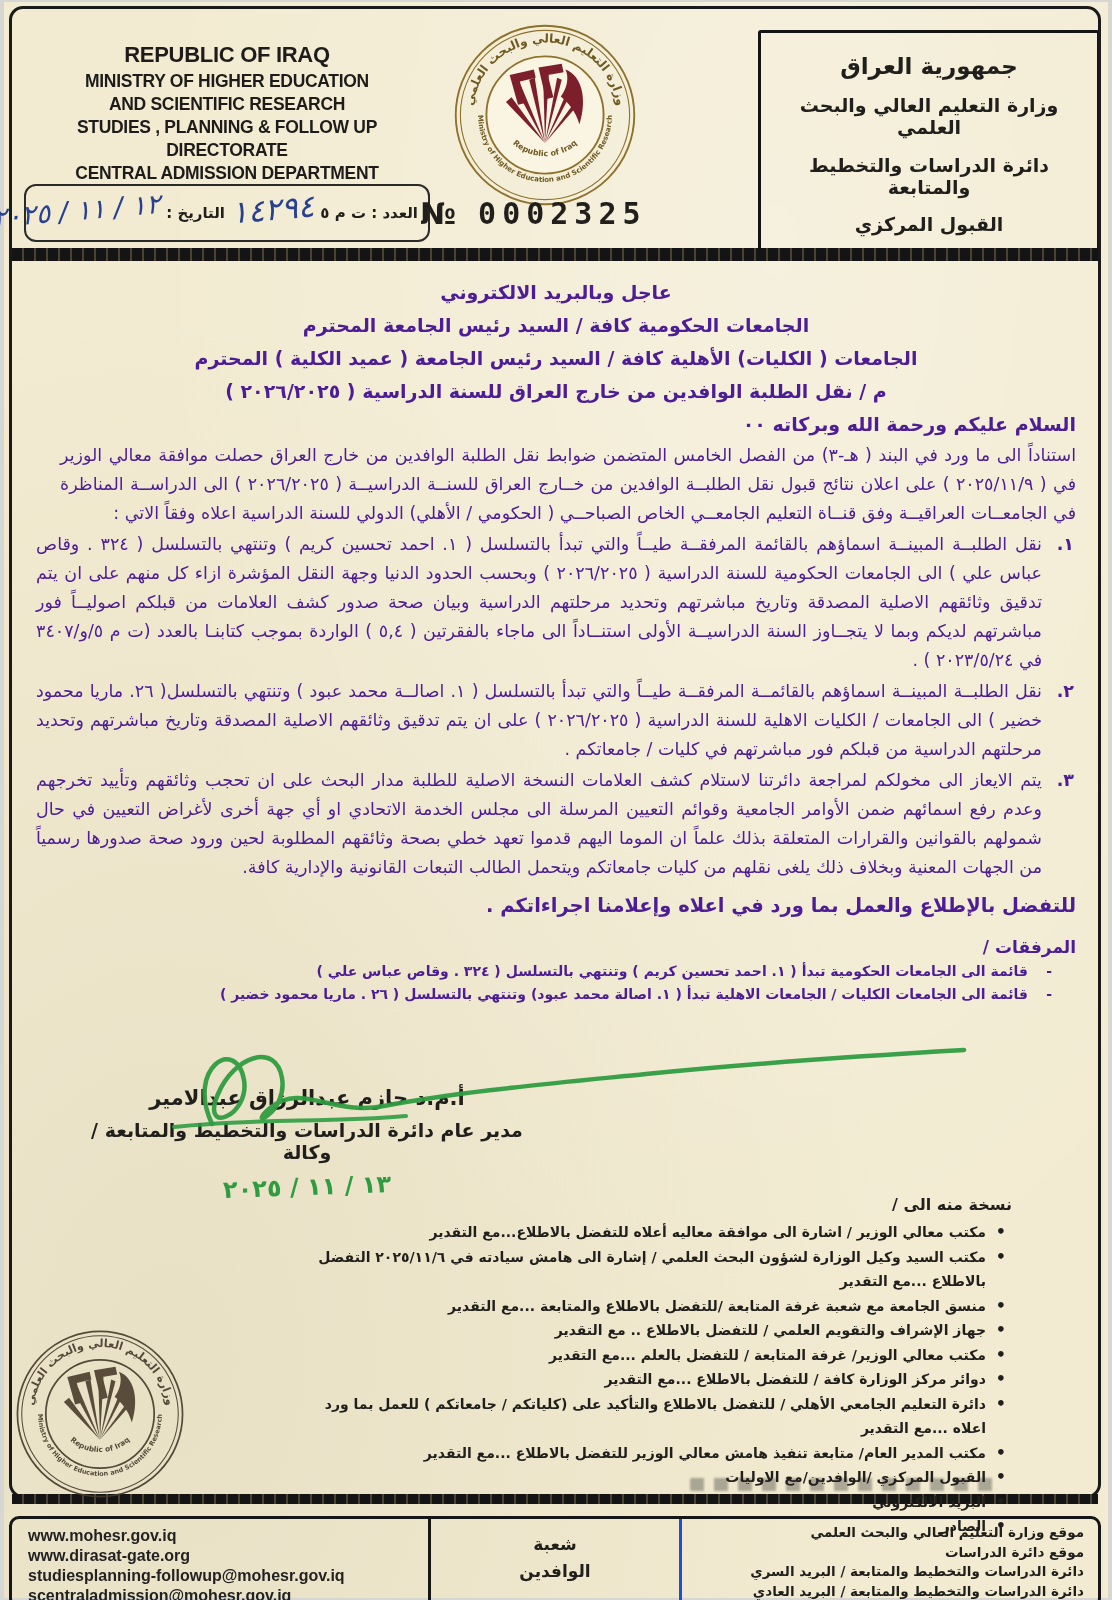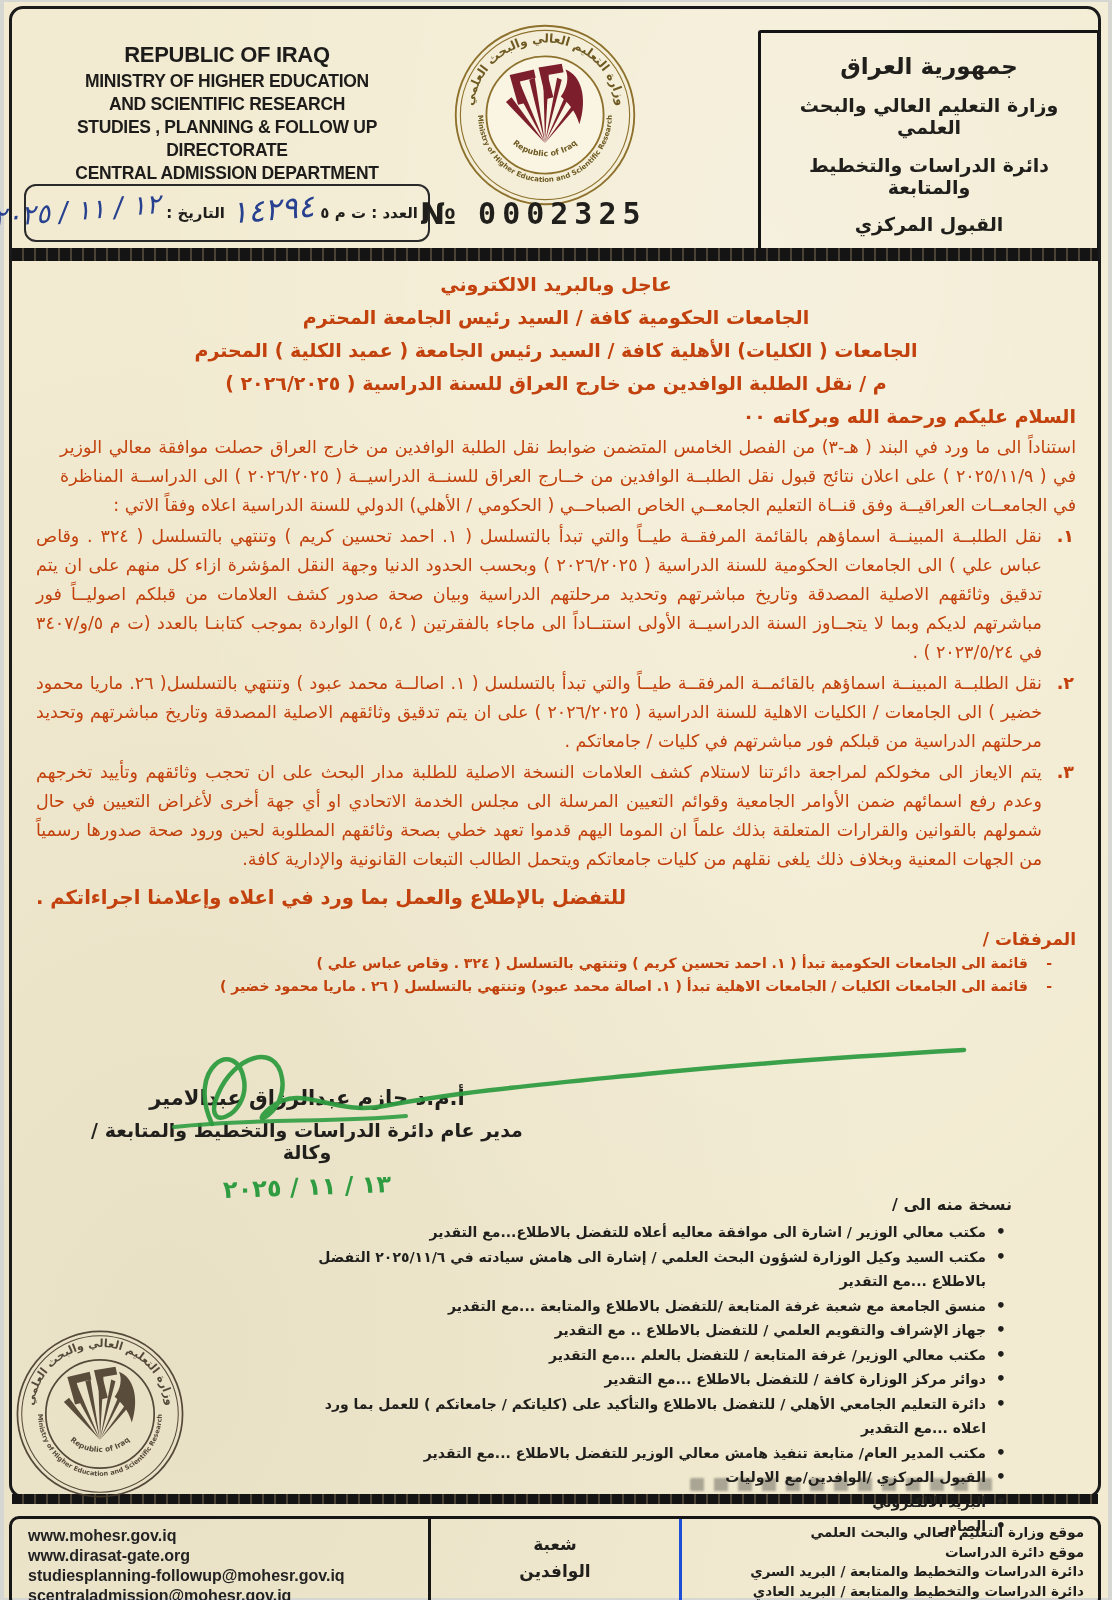--- a/index.html
+++ b/index.html
@@ -35,28 +35,28 @@
         white-space:nowrap;overflow:visible;}
   .hand-blue{color:#27408f;font-style:italic;display:inline-block;transform:rotate(-5deg);
         font-weight:400;}
   .hand-num{font-size:31px;margin-top:-8px;}
   .hand-date{font-size:27px;margin-top:-6px;margin-left:-26px;letter-spacing:1px;}
   .docno{position:absolute;left:420px;top:196px;display:flex;gap:22px;align-items:baseline;}
   .no-sign{font-size:30px;font-weight:700;font-family:"DejaVu Sans",sans-serif;}
   .no-digits{font-size:30px;font-weight:700;letter-spacing:6px;font-family:"DejaVu Sans Mono",monospace;}
 
   
-  .bodytext{position:absolute;left:36px;top:268px;width:1040px;direction:rtl;
-        font-size:17.5px;line-height:29px;color:#c2410c;}
+  .bodytext{position:absolute;left:36px;top:276px;width:1040px;direction:rtl;
+        font-size:17.5px;line-height:29px;color:#4c1d95;}
   .c{text-align:center;font-weight:700;font-size:19px;line-height:33px;}
   .greeting{font-weight:700;font-size:19px;line-height:33px;}
   .just{text-align:justify;margin-left:24px;}
   .item{position:relative;padding-right:34px;text-align:justify;margin-top:2px;}
   .item .num{position:absolute;right:2px;top:0;font-weight:700;}
-  .closing{text-align:left;font-weight:800;font-size:19.5px;margin-top:8px;line-height:32px;}
+  .closing{text-align:right;font-weight:800;font-size:19.5px;margin-top:8px;line-height:32px;}
   .attach-label{font-weight:800;font-size:17px;margin-top:12px;line-height:26px;}
   .attach-item{font-size:14px;font-weight:600;padding-right:48px;line-height:23px;position:relative;}
   .attach-item::before{content:"-";position:absolute;right:24px;top:0;}
 
   
   .sig{position:absolute;left:64px;top:1086px;width:486px;text-align:center;direction:rtl;z-index:2;}
   .sig-name{font-size:21px;font-weight:800;}
   .sig-title{font-size:19px;font-weight:800;margin-top:9px;}
   .sig-date{color:#2f9c41;font-size:24px;font-weight:700;margin-top:10px;letter-spacing:3px;
         transform:rotate(-2deg);}

